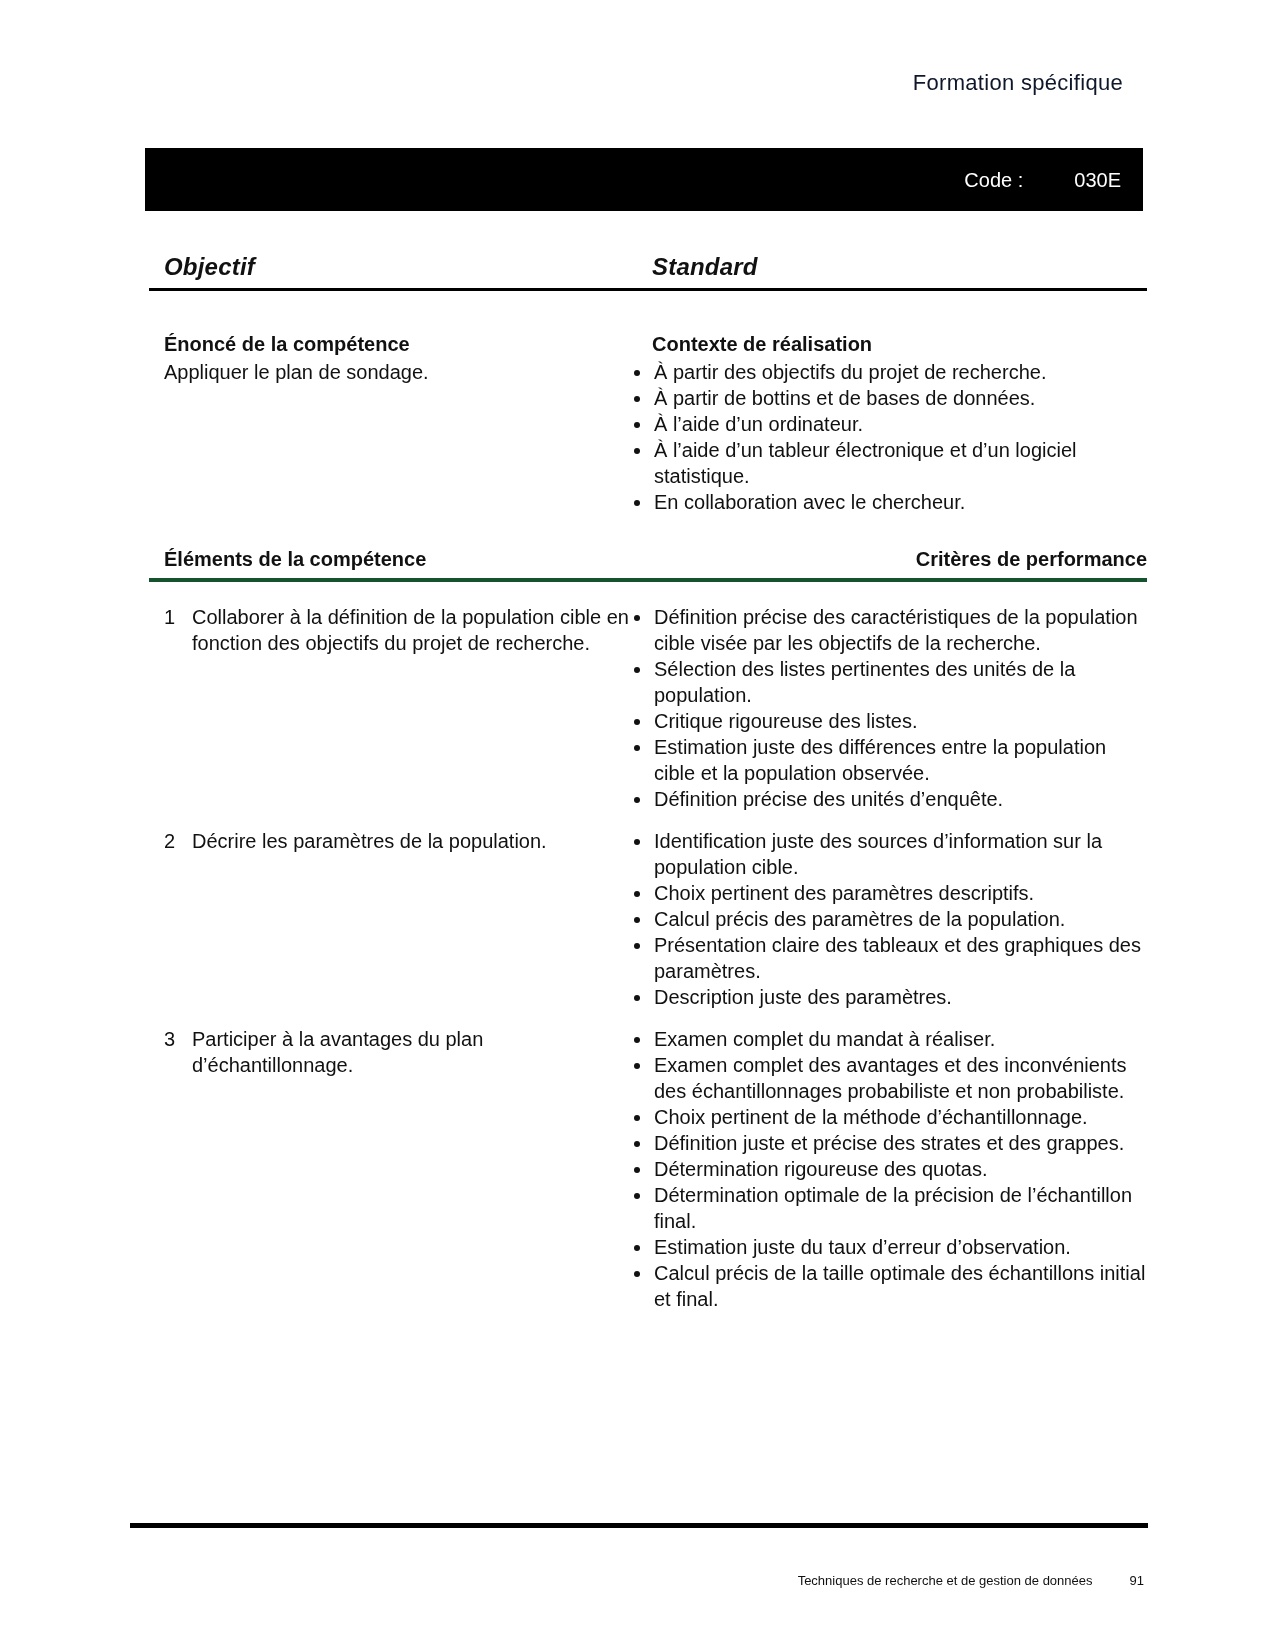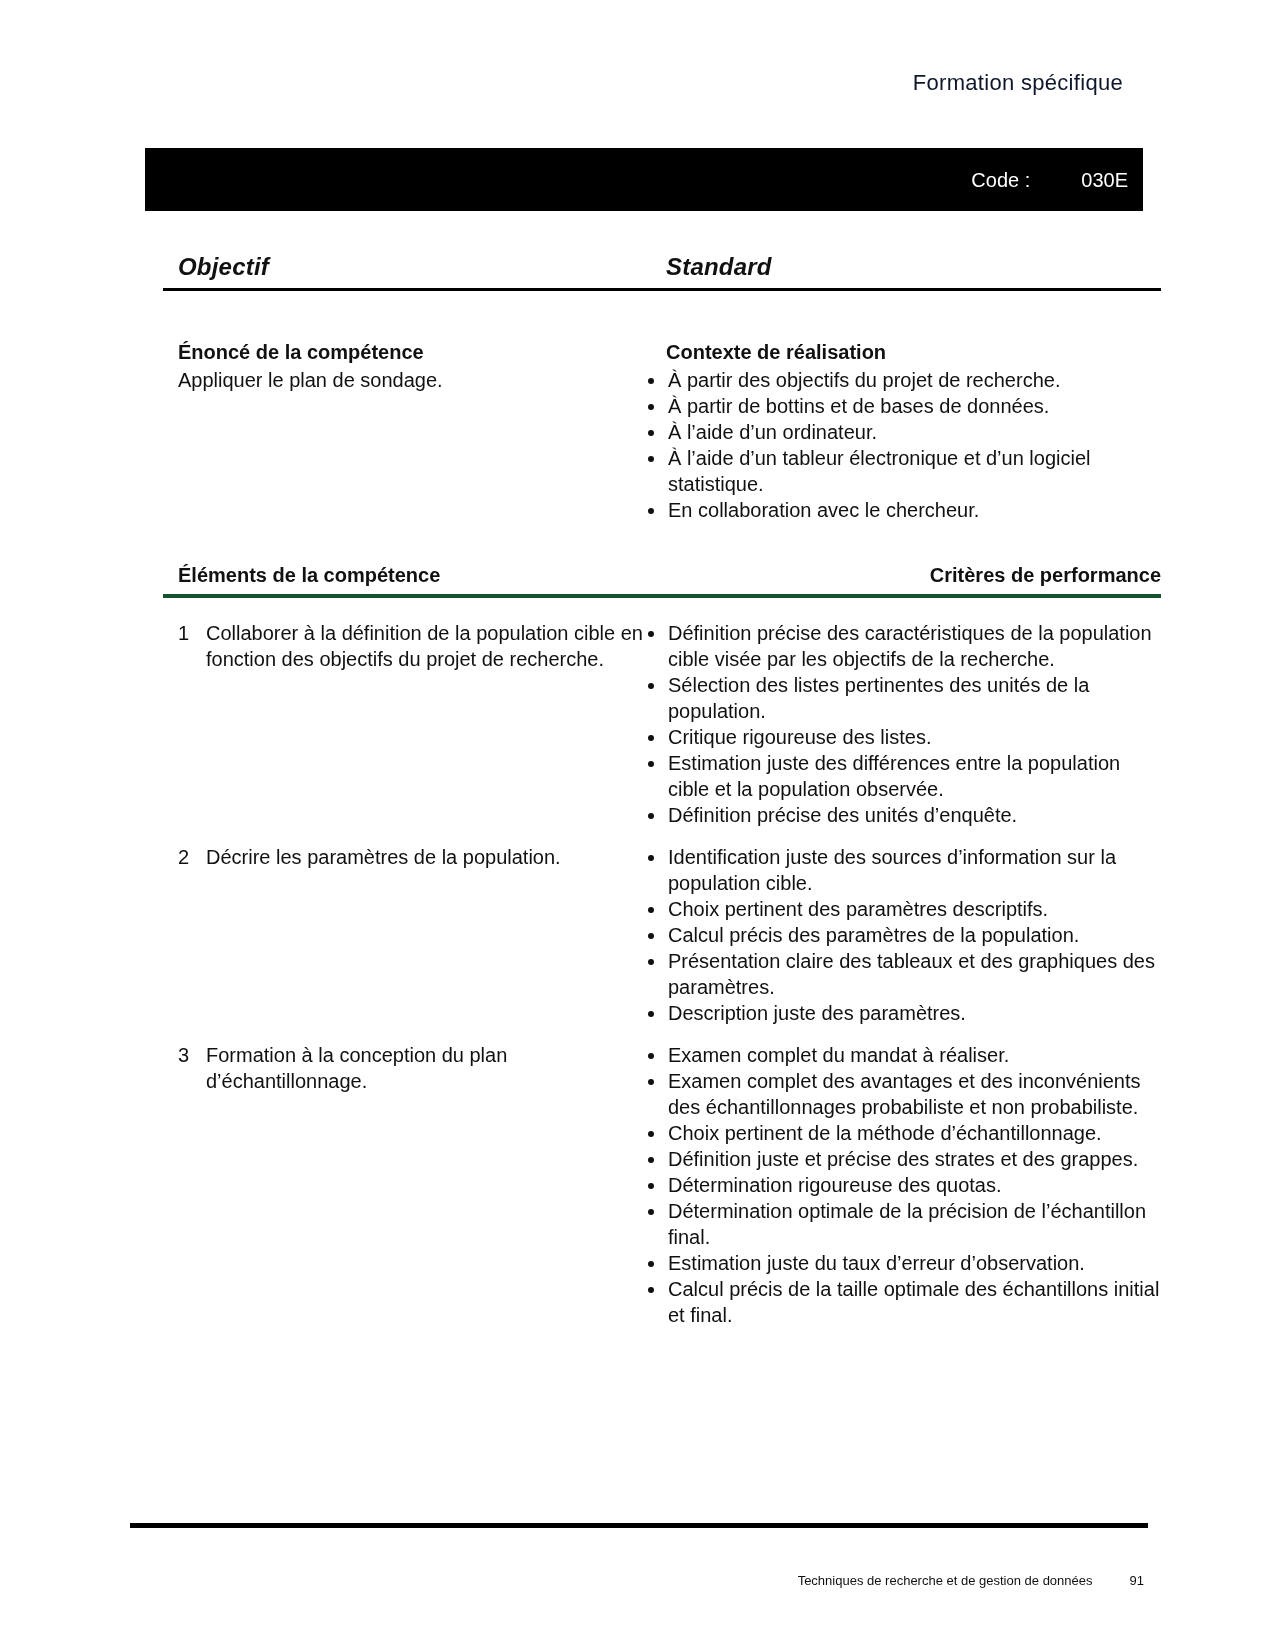--- a/index.html
+++ b/index.html
@@ -20,43 +20,43 @@
 
   
   .code-bar {
     position: absolute; left: 145px; top: 148px;
     width: 998px; height: 63px;
     background: #000000; color: #ffffff;
     display: flex; align-items: center; justify-content: flex-end;
     font-size: 20px;
   }
   .code-bar .code-label { margin-right: 51px; }
-  .code-bar .code-value { margin-right: 15px; }
+  .code-bar .code-value { margin-right: 22px; }
 
   
   .content {
-    position: absolute; left: 163px; top: 253px; width: 998px;
+    position: absolute; left: 149px; top: 253px; width: 998px;
   }
   .two-col { display: grid; grid-template-columns: 483px 515px; }
   .cell-left { padding-left: 15px; }
   .cell-right { padding-left: 0; }
 
   .titles-row {
     border-bottom: 3px solid #000;
     padding-bottom: 7px;
   }
   .col-title {
     font-size: 24px; line-height: 28px;
     font-weight: bold; font-style: italic;
     letter-spacing: 0.2px;
   }
   .titles-row .cell-right .col-title { padding-left: 20px; }
 
   .context-section { margin-top: 40px; }
-  .section-heading { font-weight: bold; font-size: 20px; margin-top: 8px; }
+  .section-heading { font-weight: bold; font-size: 20px; }
   .context-section .cell-right .section-heading { padding-left: 20px; }
   .section-body { margin-top: 2px; }
 
   ul.bullet-list { list-style: disc outside; padding-left: 21px; }
   ul.bullet-list li { padding-left: 1px; }
 
   .elements-header {
     margin-top: 31px;
     border-bottom: 4px solid #14532d;
     padding-bottom: 6px;
@@ -155,21 +155,21 @@
           <li>Identification juste des sources d’information sur la population cible.</li>
           <li>Choix pertinent des paramètres descriptifs.</li>
           <li>Calcul précis des paramètres de la population.</li>
           <li>Présentation claire des tableaux et des graphiques des paramètres.</li>
           <li>Description juste des paramètres.</li>
         </ul>
     </div>
 
     <div class="cell-left element-cell">
       <span class="element-number">3</span>
-      <span class="element-text">Formation à la conception du plan d’échantillonnage.</span>
+      <span class="element-text">Participer à la avantages du plan d’échantillonnage.</span>
     </div>
     <div class="cell-right">
       <ul class="bullet-list">
           <li>Examen complet du mandat à réaliser.</li>
           <li>Examen complet des avantages et des inconvénients des échantillonnages probabiliste et non probabiliste.</li>
           <li>Choix pertinent de la méthode d’échantillonnage.</li>
           <li>Définition juste et précise des strates et des grappes.</li>
           <li>Détermination rigoureuse des quotas.</li>
           <li>Détermination optimale de la précision de l’échantillon final.</li>
           <li>Estimation juste du taux d’erreur d’observation.</li>

